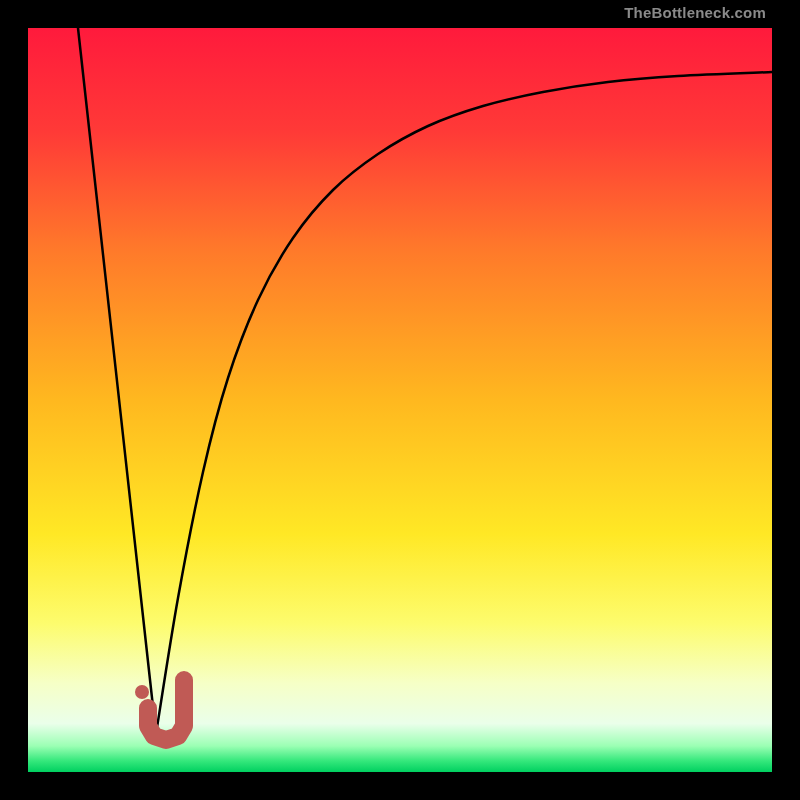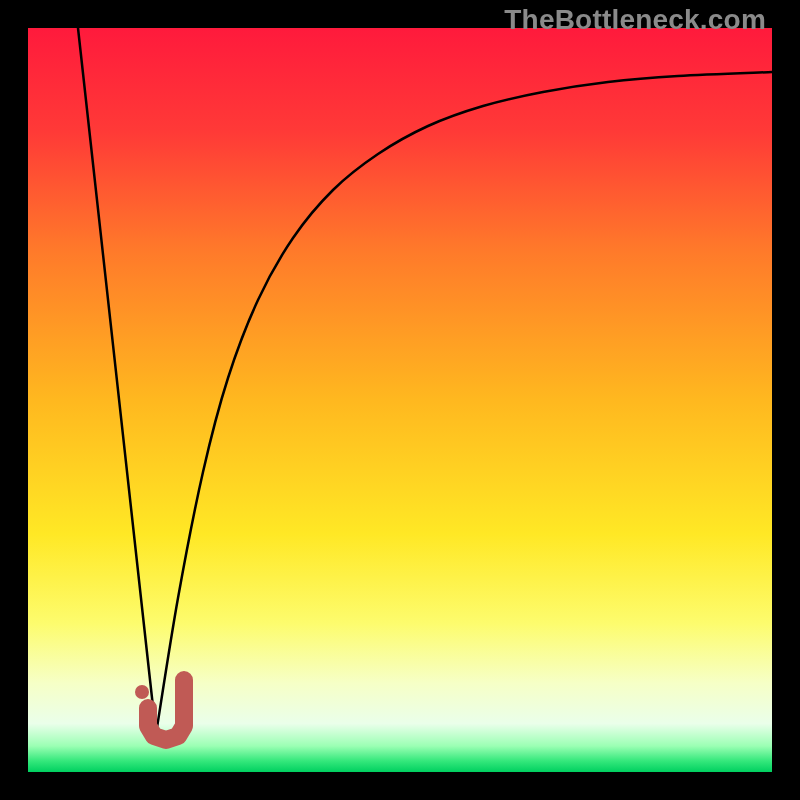--- a/index.html
+++ b/index.html
@@ -24,21 +24,21 @@
     top: 0;
     width: 744px;
     height: 744px;
     display: block;
   }
   .watermark {
     position: absolute;
     top: 4px;
     right: 34px;
     font-family: Arial, Helvetica, sans-serif;
-    font-size: 28px;
+    font-size: 15px;
     font-weight: 600;
     color: #8a8a8a;
     letter-spacing: 0.2px;
     user-select: none;
   }
 </style>
 </head>
 <body>
 
 <div class="frame">

